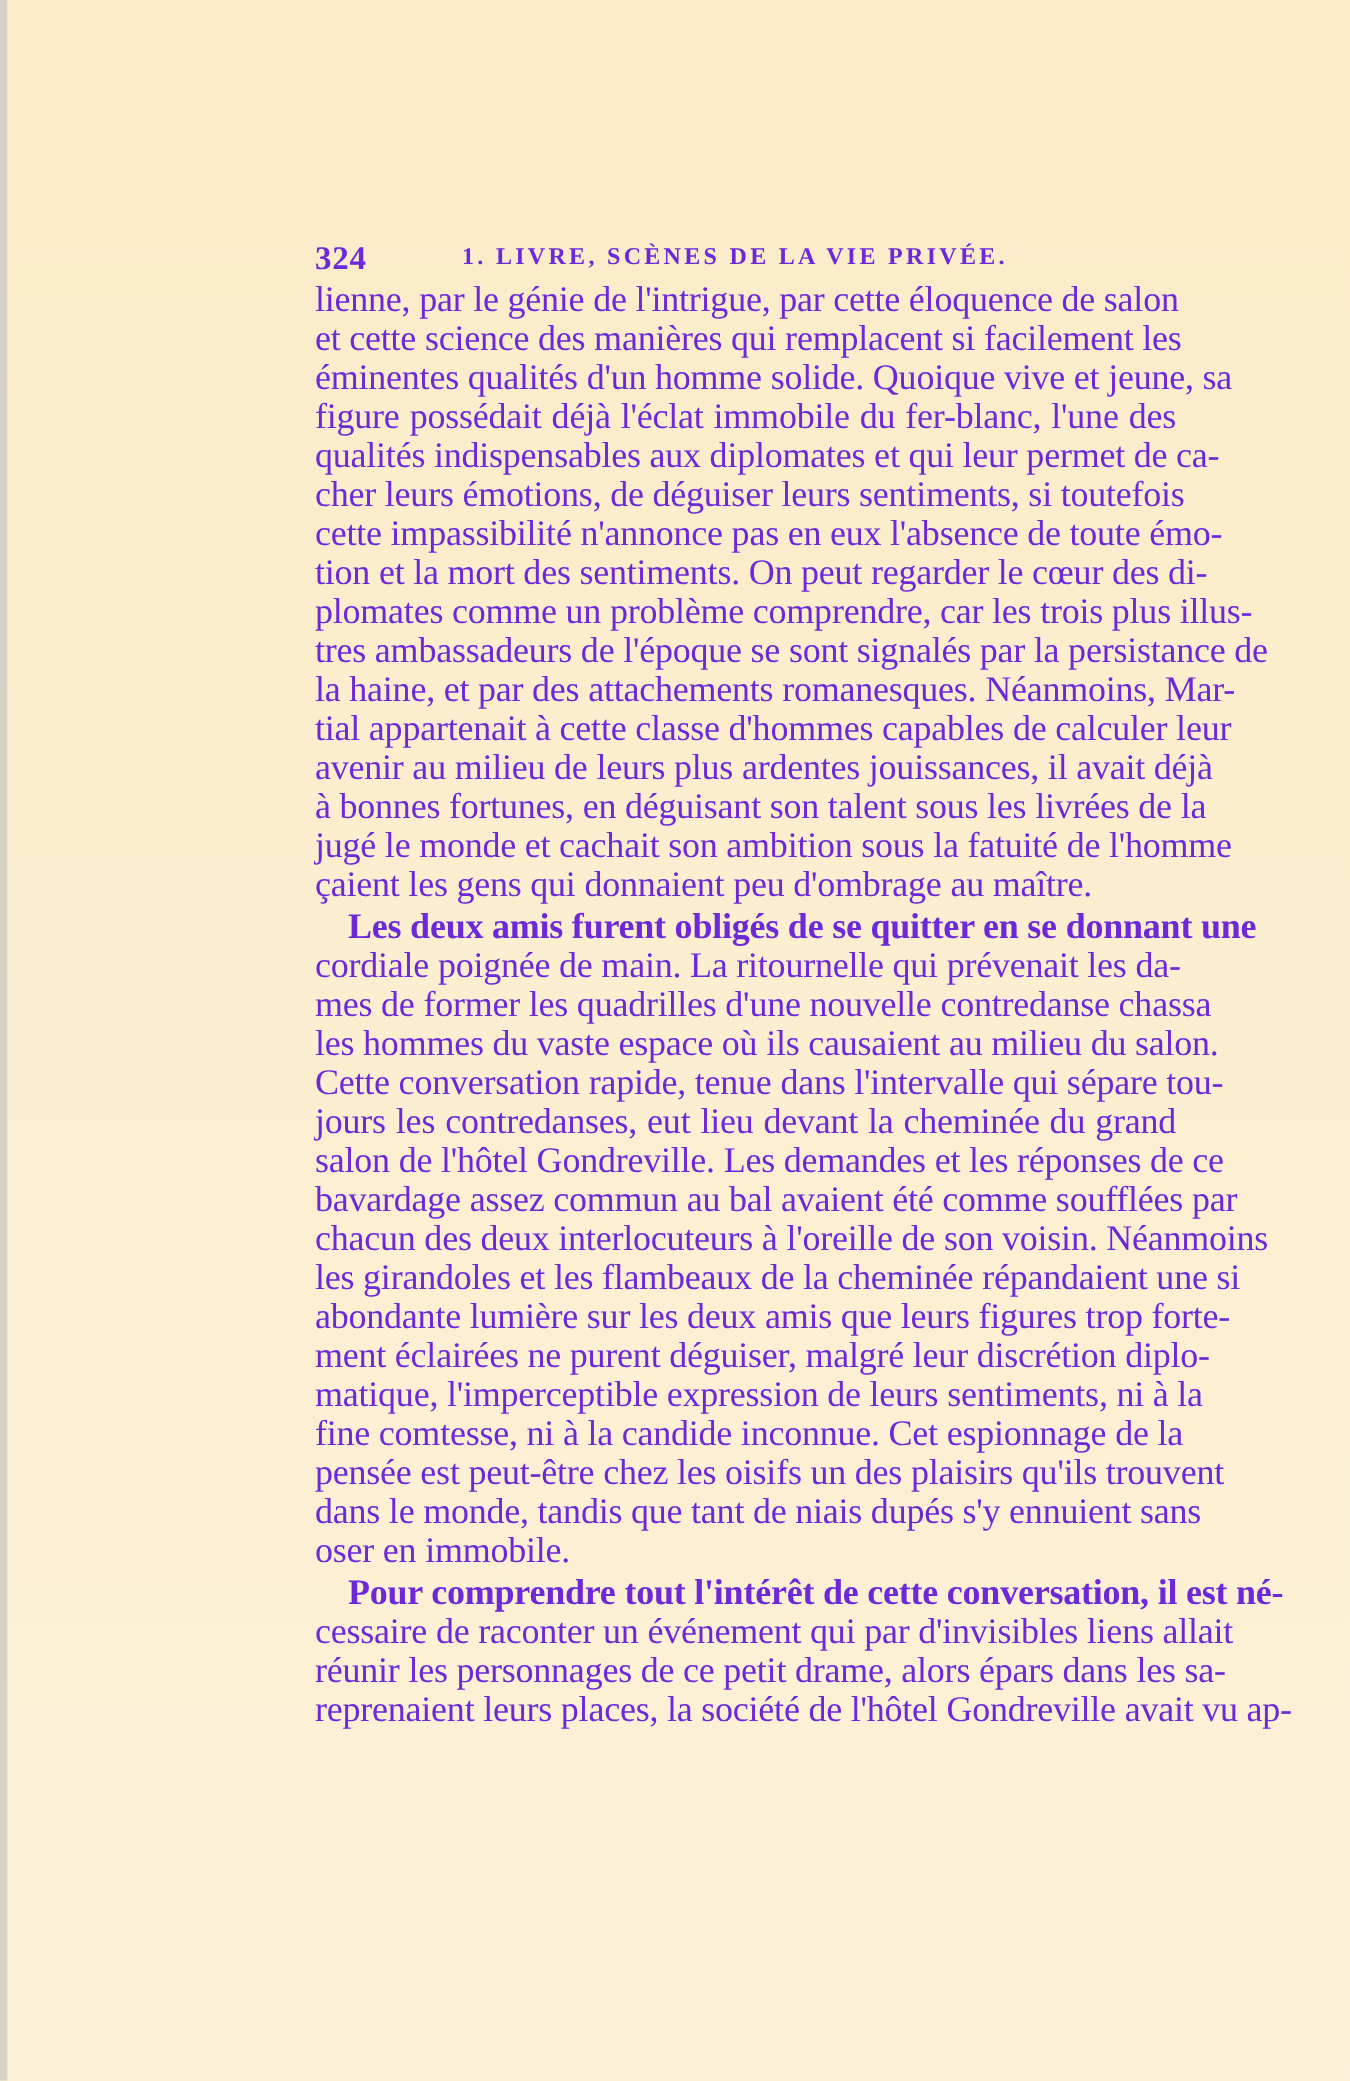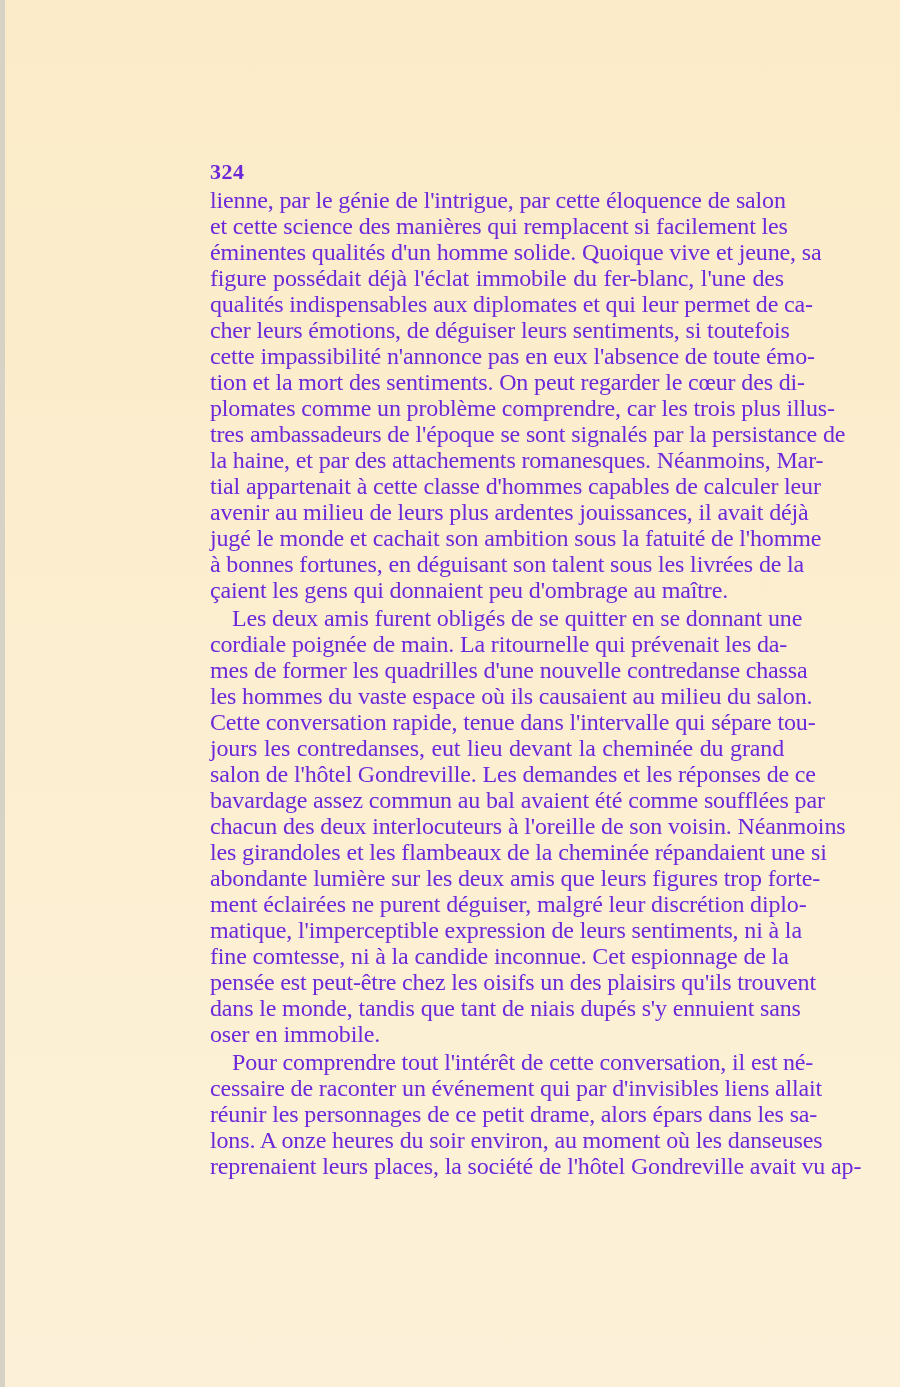--- a/index.html
+++ b/index.html
@@ -42,53 +42,54 @@
   .line {
     display: block;
     height: 26px; line-height: 26px;
     font-size: 24px;
     text-align: justify;
     text-align-last: justify;
     white-space: nowrap;
     letter-spacing: -0.15px;
   }
   .line.last { text-align-last: left; }
-  .line.indent { padding-left: 22px; }
+  .line.indent { padding-left: 22px; font-weight: bold; }
   .paragraph { margin: 0; }
   .paragraph + .paragraph { margin-top: 2px; }
 </style>
 </head>
 <body>
 
 <div class="page-top-edge"></div>
 <div class="page-edge"></div>
 <div class="page">
 </div>
 
 <div class="text-block">
   <div class="running-head">
     <span class="page-number">324</span>
+    <span class="header-title">1. LIVRE, SCÈNES DE LA VIE PRIVÉE.</span>
   </div>
 
   <div class="paragraph">
     <span class="line">lienne, par le génie de l'intrigue, par cette éloquence de salon</span>
     <span class="line">et cette science des manières qui remplacent si facilement les</span>
     <span class="line">éminentes qualités d'un homme solide. Quoique vive et jeune, sa</span>
     <span class="line">figure possédait déjà l'éclat immobile du fer-blanc, l'une des</span>
     <span class="line">qualités indispensables aux diplomates et qui leur permet de ca-</span>
     <span class="line">cher leurs émotions, de déguiser leurs sentiments, si toutefois</span>
     <span class="line">cette impassibilité n'annonce pas en eux l'absence de toute émo-</span>
     <span class="line">tion et la mort des sentiments. On peut regarder le cœur des di-</span>
     <span class="line">plomates comme un problème comprendre, car les trois plus illus-</span>
     <span class="line">tres ambassadeurs de l'époque se sont signalés par la persistance de</span>
     <span class="line">la haine, et par des attachements romanesques. Néanmoins, Mar-</span>
     <span class="line">tial appartenait à cette classe d'hommes capables de calculer leur</span>
     <span class="line">avenir au milieu de leurs plus ardentes jouissances, il avait déjà</span>
+    <span class="line">à bonnes fortunes, en déguisant son talent sous les livrées de la</span>
     <span class="line">jugé le monde et cachait son ambition sous la fatuité de l'homme</span>
-    <span class="line">à bonnes fortunes, en déguisant son talent sous les livrées de la</span>
     <span class="line last">çaient les gens qui donnaient peu d'ombrage au maître.</span>
   </div>
 
   <div class="paragraph">
     <span class="line indent">Les deux amis furent obligés de se quitter en se donnant une</span>
     <span class="line">cordiale poignée de main. La ritournelle qui prévenait les da-</span>
     <span class="line">mes de former les quadrilles d'une nouvelle contredanse chassa</span>
     <span class="line">les hommes du vaste espace où ils causaient au milieu du salon.</span>
     <span class="line">Cette conversation rapide, tenue dans l'intervalle qui sépare tou-</span>
     <span class="line">jours les contredanses, eut lieu devant la cheminée du grand</span>
@@ -102,16 +103,15 @@
     <span class="line">fine comtesse, ni à la candide inconnue. Cet espionnage de la</span>
     <span class="line">pensée est peut-être chez les oisifs un des plaisirs qu'ils trouvent</span>
     <span class="line">dans le monde, tandis que tant de niais dupés s'y ennuient sans</span>
     <span class="line last">oser en immobile.</span>
   </div>
 
   <div class="paragraph">
     <span class="line indent">Pour comprendre tout l'intérêt de cette conversation, il est né-</span>
     <span class="line">cessaire de raconter un événement qui par d'invisibles liens allait</span>
     <span class="line">réunir les personnages de ce petit drame, alors épars dans les sa-</span>
-    <span class="line">lons. A onze heures du soir environ, au moment où les danseuses</span>
     <span class="line">reprenaient leurs places, la société de l'hôtel Gondreville avait vu ap-</span>
   </div>
 </div>
 
 </body></html>

